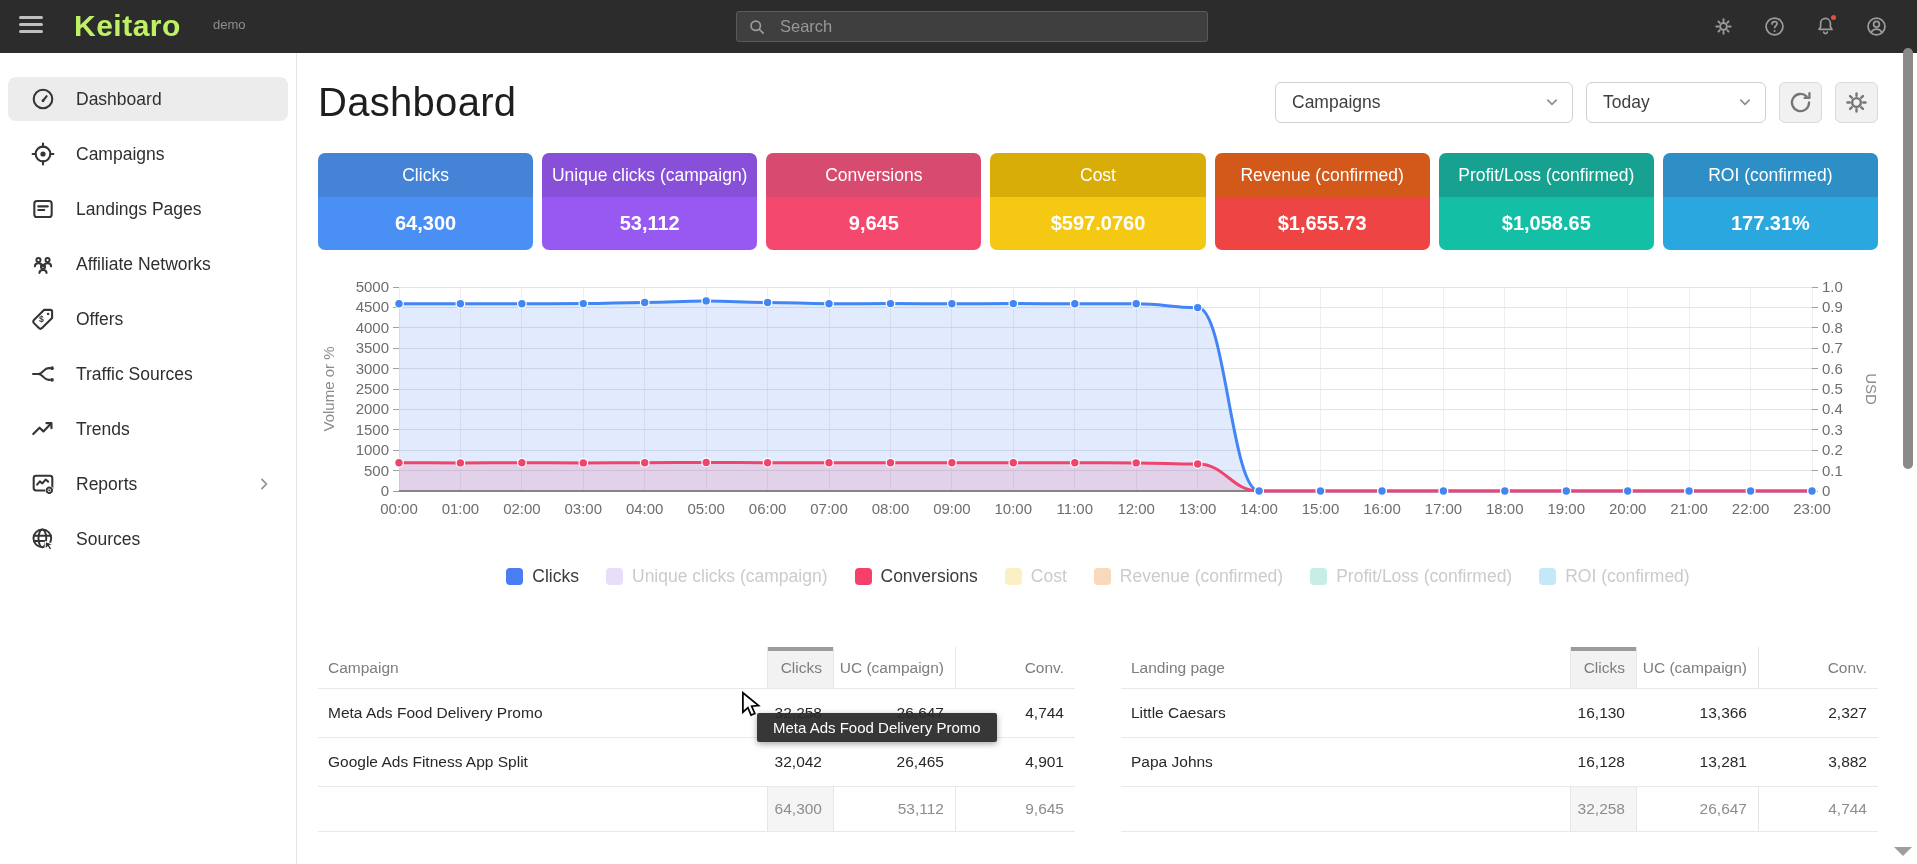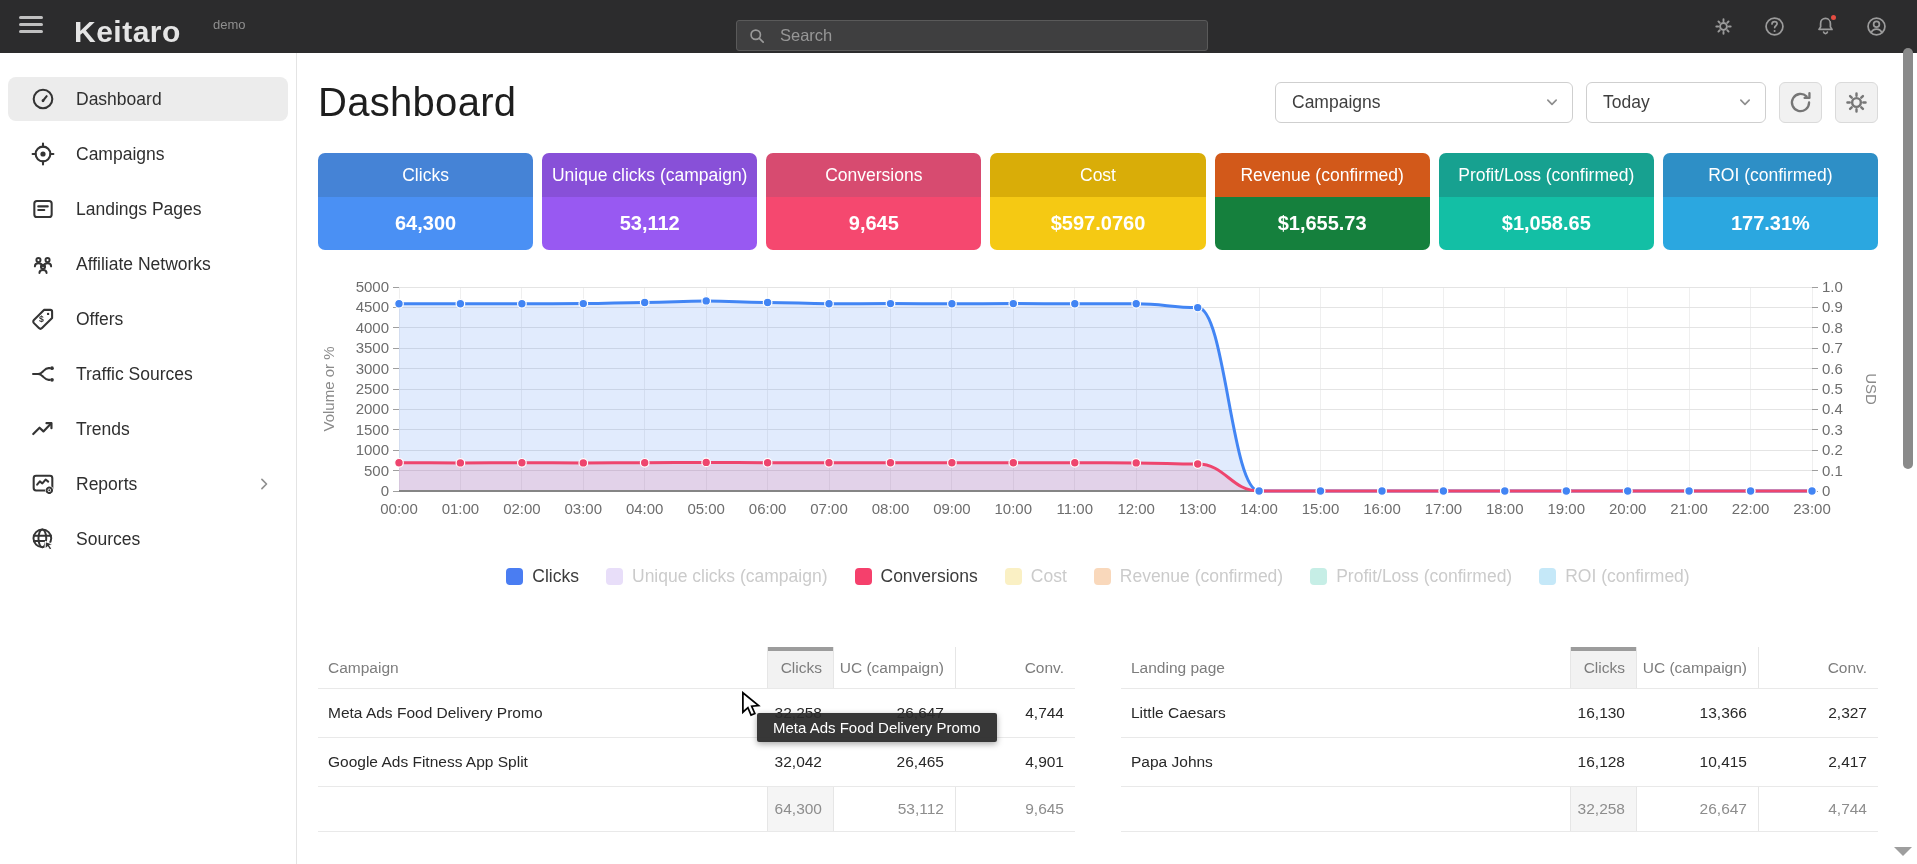--- a/index.html
+++ b/index.html
@@ -6,25 +6,25 @@
   html,body { margin:0; padding:0; }
   body {
     width:1917px; height:864px; overflow:hidden; position:relative;
     background:#fff; font-family:"Liberation Sans", sans-serif; color:#2b2b2b;
   }
   
   .topbar { height:53px; background:#2c2c2d; position:relative; }
   .hamburger { position:absolute; left:19px; top:16px; width:24px; cursor:pointer; }
   .hamburger div { height:2.6px; background:#c0c0c0; border-radius:2px; margin-bottom:4.6px; }
   .hamburger div:last-child { margin-bottom:0; }
-  .logo { position:absolute; left:74px; top:9px; font-size:30px; font-weight:bold; color:#e5e5e5; letter-spacing:.5px; cursor:pointer;margin-top:6px; }
+  .logo { position:absolute; left:74px; top:9px; font-size:30px; font-weight:bold; color:#bef264; letter-spacing:.5px; cursor:pointer; }
   .logo-badge { position:absolute; left:213px; top:17px; font-size:13px; color:#8f8f8f; }
   .search { position:absolute; left:736px; top:11px; width:472px; height:31px;
     background:#3f3f40; border:1px solid #5a5a5a; border-radius:3px;
-    display:flex; align-items:center; padding:0 10px;margin-top:9px; }
+    display:flex; align-items:center; padding:0 10px; }
   .search .sicon { width:20px; height:20px; color:#9a9a9a; flex:none; }
   .search input { background:transparent; border:none; outline:none; color:#d6d6d6;
     font-size:16.5px; margin-left:11px; width:100%; font-family:inherit; }
   .search input::placeholder { color:#979797; }
   .topbar-icons { position:absolute; right:29px; top:0; height:53px; display:flex; align-items:center; gap:28px; }
   .tb-icon { width:23px; height:23px; color:#9b9b9b; position:relative; cursor:pointer; }
   .tb-icon svg { width:100%; height:100%; }
   .badge-dot { position:absolute; width:9px; height:9px; border-radius:50%; background:#e54d42;
     top:-2px; right:-1px; border:2px solid #2c2c2d; }
   
@@ -258,21 +258,21 @@
         <div class="card">
           <div class="card-h" style="background: rgb(215, 75, 112);">Conversions</div>
           <div class="card-v" style="background: rgb(245, 72, 111);">9,645</div>
         </div>
         <div class="card">
           <div class="card-h" style="background: rgb(217, 173, 8);">Cost</div>
           <div class="card-v" style="background: rgb(245, 201, 19);">$597.0760</div>
         </div>
         <div class="card">
           <div class="card-h" style="background: rgb(210, 89, 26);">Revenue (confirmed)</div>
-          <div class="card-v" style="background: #15803d;">$1,655.73</div>
+          <div class="card-v" style="background: #ef4444;">$1,655.73</div>
         </div>
         <div class="card">
           <div class="card-h" style="background: rgb(23, 161, 144);">Profit/Loss (confirmed)</div>
           <div class="card-v" style="background: rgb(19, 191, 165);">$1,058.65</div>
         </div>
         <div class="card">
           <div class="card-h" style="background: rgb(46, 143, 198);">ROI (confirmed)</div>
           <div class="card-v" style="background: rgb(43, 167, 224);">177.31%</div>
         </div>
       </div>
@@ -505,22 +505,22 @@
           </div>
           <div class="trow body">
             <div class="cell c-name">Little Caesars</div>
             <div class="cell c-num w0">16,130</div>
             <div class="cell c-num w1">13,366</div>
             <div class="cell c-num w2">2,327</div>
           </div>
           <div class="trow body">
             <div class="cell c-name">Papa Johns</div>
             <div class="cell c-num w0">16,128</div>
-            <div class="cell c-num w1">10,415</div>
-            <div class="cell c-num w2">2,417</div>
+            <div class="cell c-num w1">13,281</div>
+            <div class="cell c-num w2">3,882</div>
           </div>
           <div class="trow foot">
             <div class="cell c-name"></div>
             <div class="cell c-num w0 sorted">32,258</div>
             <div class="cell c-num w1">26,647</div>
             <div class="cell c-num w2">4,744</div>
           </div>
         </div>
     </div>
 

